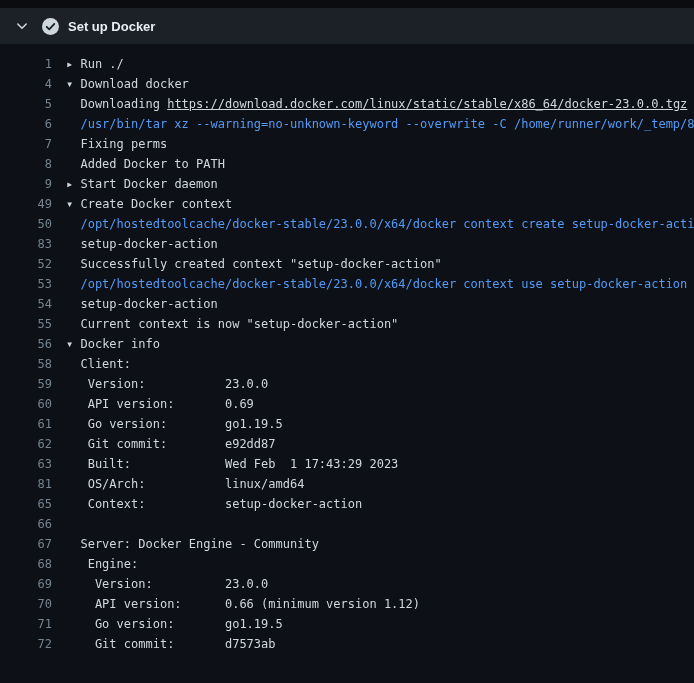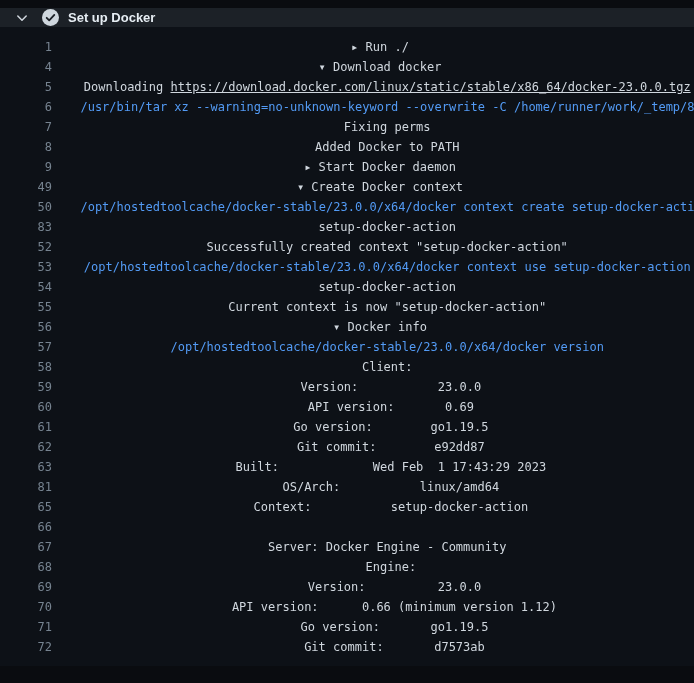--- a/index.html
+++ b/index.html
@@ -5,21 +5,21 @@
   html, body {
     margin: 0;
     padding: 0;
     background: var(--page-bg, #0a0c10);
     width: 694px;
     height: 683px;
     overflow: hidden;
   }
   .step-header {
     margin-top: 8px;
-    height: 19px;
+    height: 36px;
     background: var(--header-bg, #1c2127);
     display: flex;
     align-items: center;
     padding: 8px 15px;
     box-sizing: border-box;
     cursor: pointer;
   }
   .chevron {
     width: 14px;
     height: 14px;
@@ -64,21 +64,20 @@
     text-align: right;
     color: var(--line-number, #768390);
     cursor: pointer;
     user-select: none;
   }
   .ct {
     flex: 1;
     margin-left: 14px;
     white-space: pre;
     overflow: hidden;
-    text-align: center;
   }
   .ct.command { color: var(--command, #539bf5); }
   .line.group { cursor: pointer; }
   .arrow { color: var(--text, #d0d7de); }
   a.log-link {
     color: inherit;
     cursor: pointer;
   }
 </style>
 </head>
@@ -154,24 +153,20 @@
     </div>
     <div class="line">
       <span class="ln">55</span>
       <span class="ct">  Current context is now "setup-docker-action"</span>
     </div>
     <div class="line group">
       <span class="ln">56</span>
       <span class="ct"><span class="arrow">▾</span><span> Docker info</span></span>
     </div>
     <div class="line">
-      <span class="ln">57</span>
-      <span class="ct command">  /opt/hostedtoolcache/docker-stable/23.0.0/x64/docker version</span>
-    </div>
-    <div class="line">
       <span class="ln">58</span>
       <span class="ct">  Client:</span>
     </div>
     <div class="line">
       <span class="ln">59</span>
       <span class="ct">   Version:           23.0.0</span>
     </div>
     <div class="line">
       <span class="ln">60</span>
       <span class="ct">   API version:       0.69</span>

